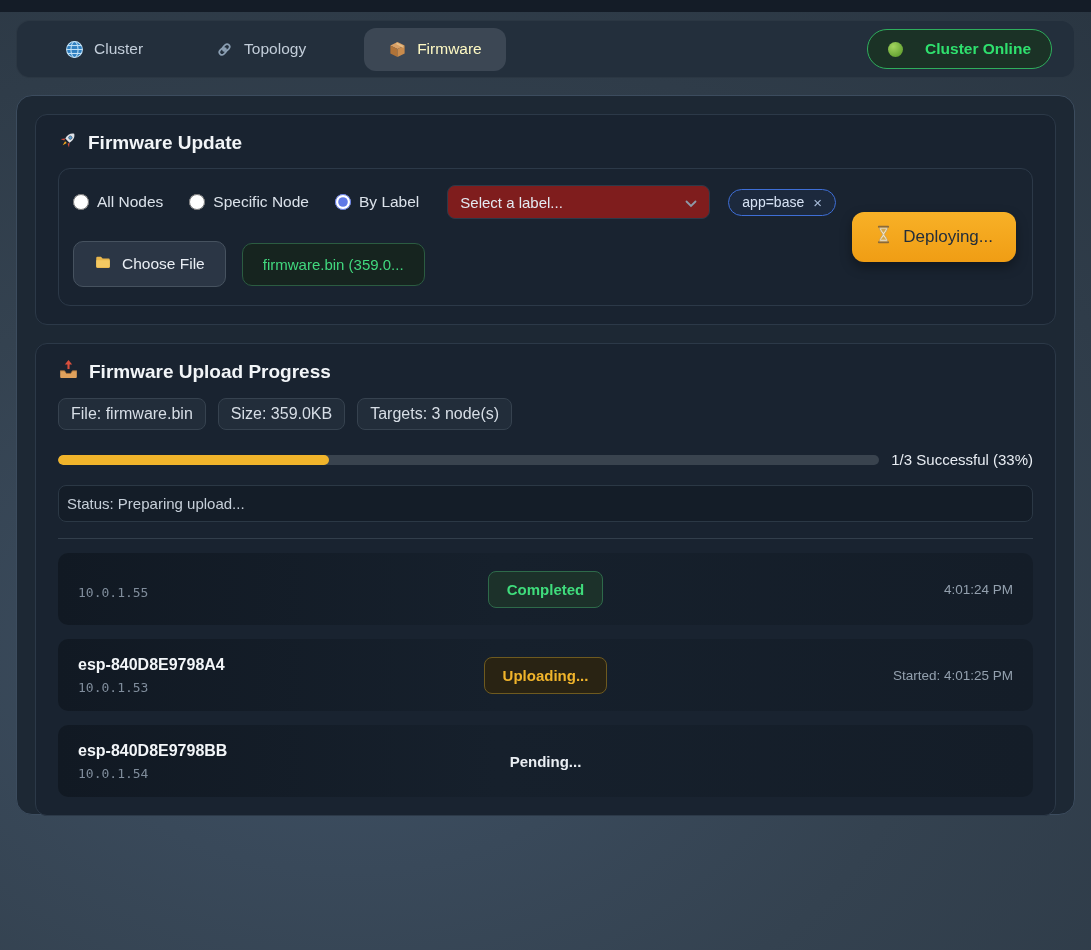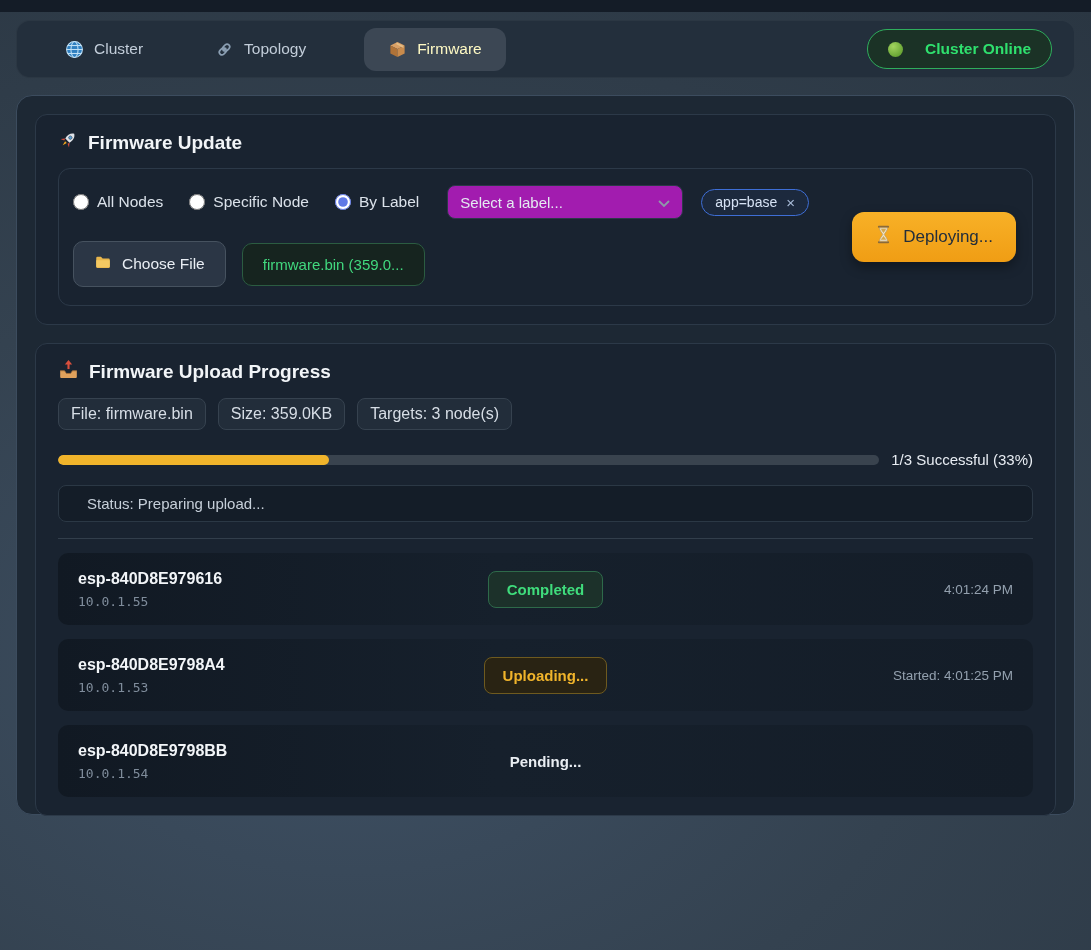--- a/index.html
+++ b/index.html
@@ -61,21 +61,21 @@
   }
   .target-row { display:flex; align-items:center; }
   .radio-option {
     display:inline-flex; align-items:center; gap:8px;
     color:#dbe2ea; font-size:15.5px; margin-right:26px; cursor:pointer;
   }
   .radio-option input {
     appearance:auto; width:16px; height:16px; accent-color:#6079e6; cursor:pointer;
   }
   .label-select {
-    width:236px; height:34px; background:#a21caf; border:1px solid #2c3948;
+    width:263px; height:34px; background:#7f1d1d; border:1px solid #2c3948;
     border-radius:8px; display:inline-flex; align-items:center;
     padding:0 12px; color:#e4eaf1; font-size:15px; cursor:pointer;
     justify-content:space-between; margin-left:2px;
   }
   .label-tag {
     margin-left:18px; display:inline-flex; align-items:center; gap:9px;
     border:1.5px solid #3e6ed6; border-radius:16px; padding:4px 13px;
     color:#d6e2f4; font-size:14px; background:rgba(62,110,214,0.08);
   }
   .label-tag .tag-x { color:#a8bbd8; cursor:pointer; font-size:15px; }
@@ -107,21 +107,21 @@
     padding:6px 12px; color:#d7dee6; font-size:16px;
   }
   .progress-row { display:flex; align-items:center; gap:12px; margin-top:21px; }
   .progress-track {
     flex:1; height:10px; background:#39434e; border-radius:5px; overflow:hidden;
   }
   .progress-fill { height:100%; background:#f0b42b; border-radius:5px; }
   .progress-label { color:#e8edf3; font-size:15px; white-space:nowrap; }
   .status-box {
     margin-top:17px; background:#141d28; border:1px solid #2b3845;
-    border-radius:8px; padding:9px 28px; color:#c6cfd9; font-size:15px;
+    border-radius:8px; padding:9px 8px; color:#c6cfd9; font-size:15px;
   }
   .divider { border:none; border-top:1px solid #323e4b; margin:16px 0 14px 0; }
   .node-row {
     background:linear-gradient(90deg,#111923,#16202c 45%,#141d28);
     border-radius:10px; padding:13px 20px; margin-bottom:14px; height:72px;
     display:grid; grid-template-columns:1fr auto 1fr; align-items:center;
   }
   .node-row:last-child { margin-bottom:0; }
   .node-name { color:#f2f5f8; font-size:16px; font-weight:bold; }
   .node-ip {
@@ -288,21 +288,20 @@
         </div>
         <span class="progress-label">1/3 Successful (33%)</span>
       </div>
 
       <div class="status-box">Status: Preparing upload...</div>
 
       <hr class="divider">
 
       <div class="node-row">
         <div>
-          <div class="node-name">esp-840D8E979616</div>
           <div class="node-ip">10.0.1.55</div>
         </div>
         <span class="st-badge st-completed">Completed</span>
         <span class="node-time">4:01:24 PM</span>
       </div>
 
       <div class="node-row">
         <div>
           <div class="node-name">esp-840D8E9798A4</div>
           <div class="node-ip">10.0.1.53</div>

